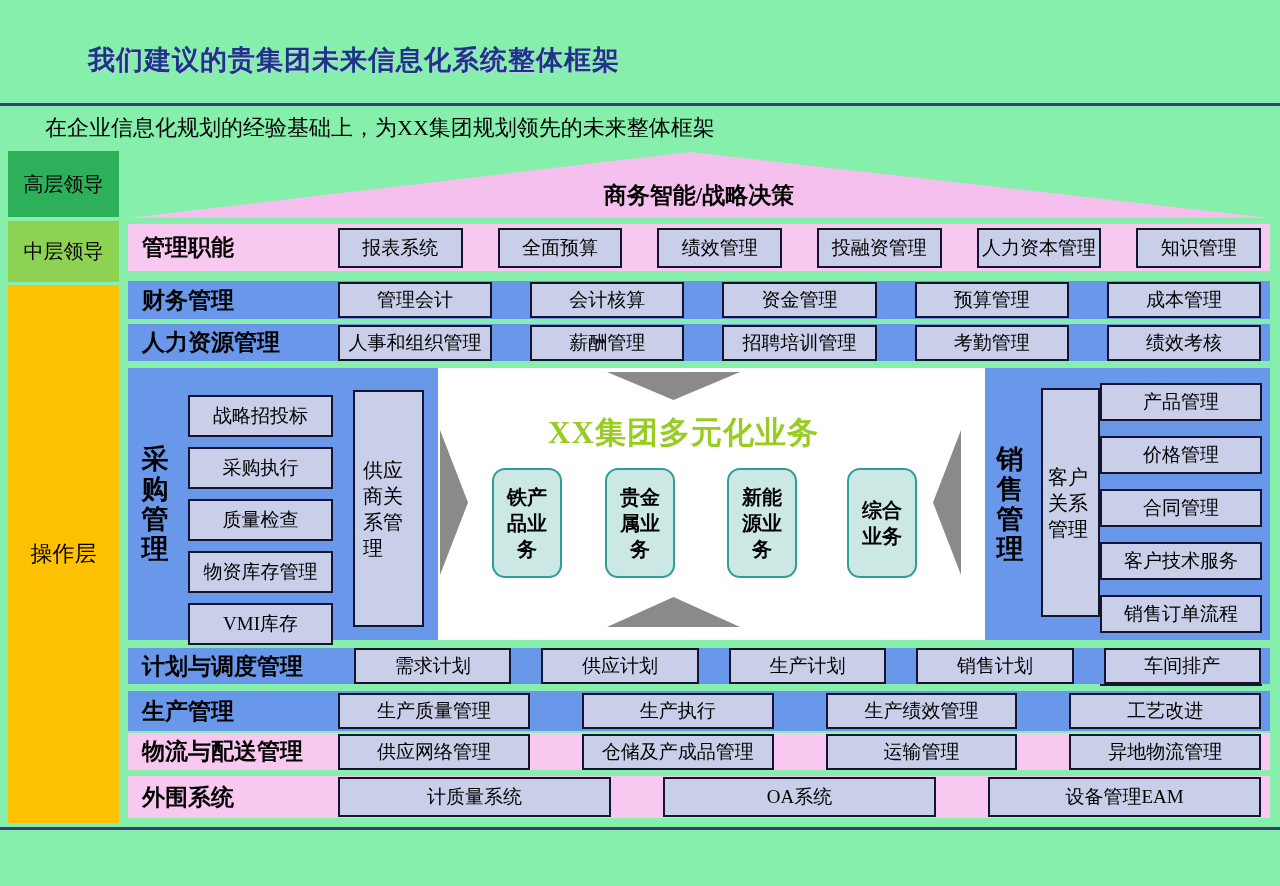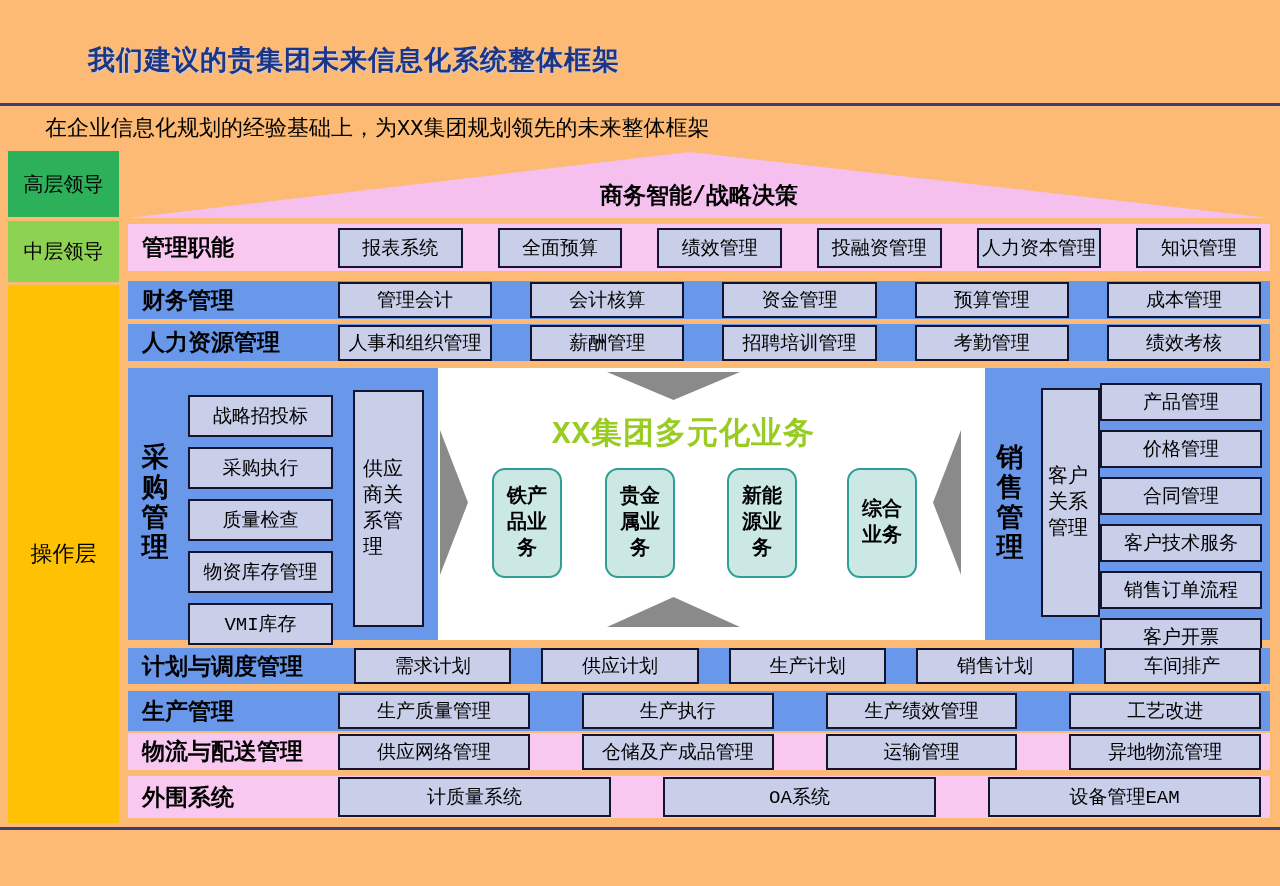--- a/index.html
+++ b/index.html
@@ -1,18 +1,18 @@
 <!DOCTYPE html>
 <html><head>
 <meta charset="utf-8">
 <style>
   html,body{margin:0;padding:0;background:#fff;}
   .slide{
-    position:relative;width:1280px;height:886px;background:#fdba74;overflow:hidden;
-    font-family:Liberation Mono, monospace;color:#000;
+    position:relative;width:1280px;height:886px;background:#86efac;overflow:hidden;
+    font-family:Liberation Serif, serif;color:#000;
   }
   
   .title{
     position:absolute;left:88px;top:42px;font-size:27px;font-weight:bold;
     color:#1C3585;letter-spacing:1px;text-shadow:1px 1px 0 #c3cde8;
   }
   .rule{position:absolute;left:0;width:1280px;height:3px;background:#3C3C78;}
   .rule.top{top:103px;}
   .rule.bottom{top:827px;}
   .subtitle{position:absolute;left:45px;top:113px;font-size:22px;color:#000;}
@@ -52,21 +52,21 @@
   .blk.proc{left:0;width:310px;}
   .blk.sales{left:857px;width:285px;}
   .vlabel{
     position:absolute;top:0;bottom:0;width:30px;display:flex;align-items:center;justify-content:center;
     font-size:27px;font-weight:bold;line-height:1.12;text-align:center;word-break:break-all;
   }
   .vlabel.proc-l{left:12px;}
   .vlabel.sales-l{left:10px;}
   .vcol{position:absolute;display:flex;flex-direction:column;}
   .proc-col{left:60px;top:27px;width:145px;gap:10px;}
-  .sales-col{left:115px;top:15px;width:162px;gap:9px;}
+  .sales-col{left:115px;top:15px;width:162px;gap:15px;}
   .vcol .box{flex:none;width:auto;height:34px;}
   .proc-col .box{height:38px;}
   .tallbox{
     position:absolute;background:#C9CEE9;border:2px solid #14142E;
     display:flex;align-items:center;font-size:20px;line-height:1.3;word-break:break-all;
   }
   .tallbox.supplier{left:225px;top:22px;width:59px;height:233px;padding-left:8px;}
   .tallbox.customer{left:56px;top:20px;width:50px;height:225px;padding-left:5px;}
   
   .center{position:absolute;left:310px;top:0;width:547px;height:272px;background:#ffffff;}

